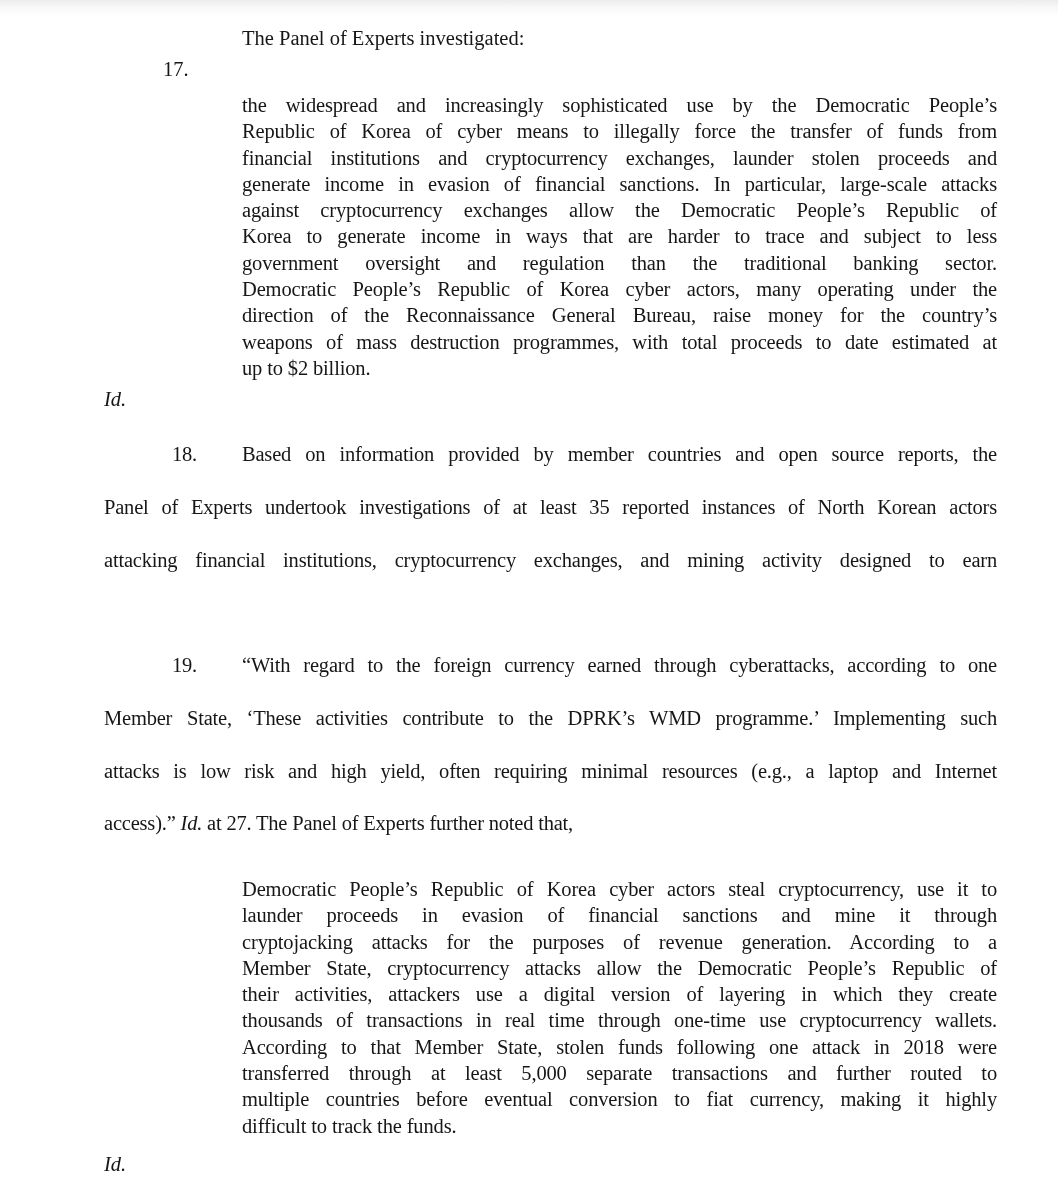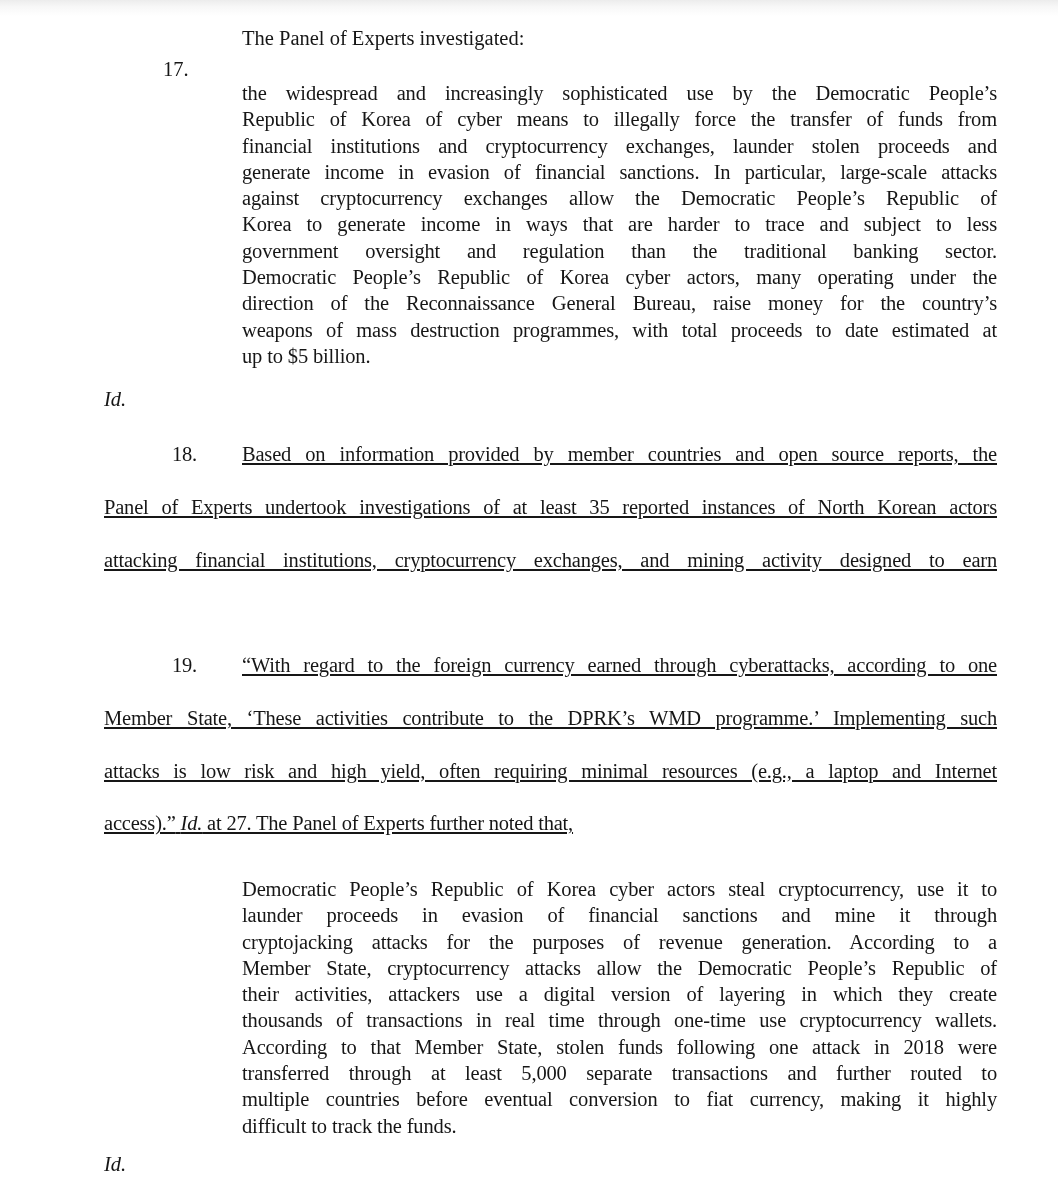--- a/index.html
+++ b/index.html
@@ -64,21 +64,20 @@
       width: 893px;
     }
     .ds-para .ln {
       display: block;
       height: 52.8px;
       line-height: 26px;
       white-space: nowrap;
       text-align: justify;
       text-align-last: justify;
       letter-spacing: -0.2px;
-      text-decoration: underline;
     }
     .ds-para .ln.last {
       text-align-last: left;
     }
     .ds-para .ln.first {
       padding-left: 0;
     }
     .num-inline {
       display: inline-block;
       width: 138px;
@@ -91,32 +90,32 @@
 </head>
 <body>
 
 <div class="top-shade"></div>
 
 <div class="page">
 
   <div class="para-num" style="top:58px;">17.</div>
   <div class="lead-line" style="top:27px;">The Panel of Experts investigated:</div>
 
-  <div class="block-quote" style="top:80px;">
+  <div class="block-quote" style="top:92px;">
     <span class="ln">the widespread and increasingly sophisticated use by the Democratic People’s</span>
     <span class="ln">Republic of Korea of cyber means to illegally force the transfer of funds from</span>
     <span class="ln">financial institutions and cryptocurrency exchanges, launder stolen proceeds and</span>
     <span class="ln">generate income in evasion of financial sanctions. In particular, large-scale attacks</span>
     <span class="ln">against cryptocurrency exchanges allow the Democratic People’s Republic of</span>
     <span class="ln">Korea to generate income in ways that are harder to trace and subject to less</span>
     <span class="ln">government oversight and regulation than the traditional banking sector.</span>
     <span class="ln">Democratic People’s Republic of Korea cyber actors, many operating under the</span>
     <span class="ln">direction of the Reconnaissance General Bureau, raise money for the country’s</span>
     <span class="ln">weapons of mass destruction programmes, with total proceeds to date estimated at</span>
-    <span class="ln last">up to $5 billion.</span>
+    <span class="ln last">up to $2 billion.</span>
   </div>
 
   <div class="id-cite" style="top:388px;">Id.</div>
 
   <div class="ds-para" style="top:441px;">
     <span class="ln first"><span class="num-inline">18.</span><span>Based on information provided by member countries and open source reports, the</span></span>
     <span class="ln">Panel of Experts undertook investigations of at least 35 reported instances of North Korean actors</span>
     <span class="ln">attacking financial institutions, cryptocurrency exchanges, and mining activity designed to earn</span>
   </div>
 

